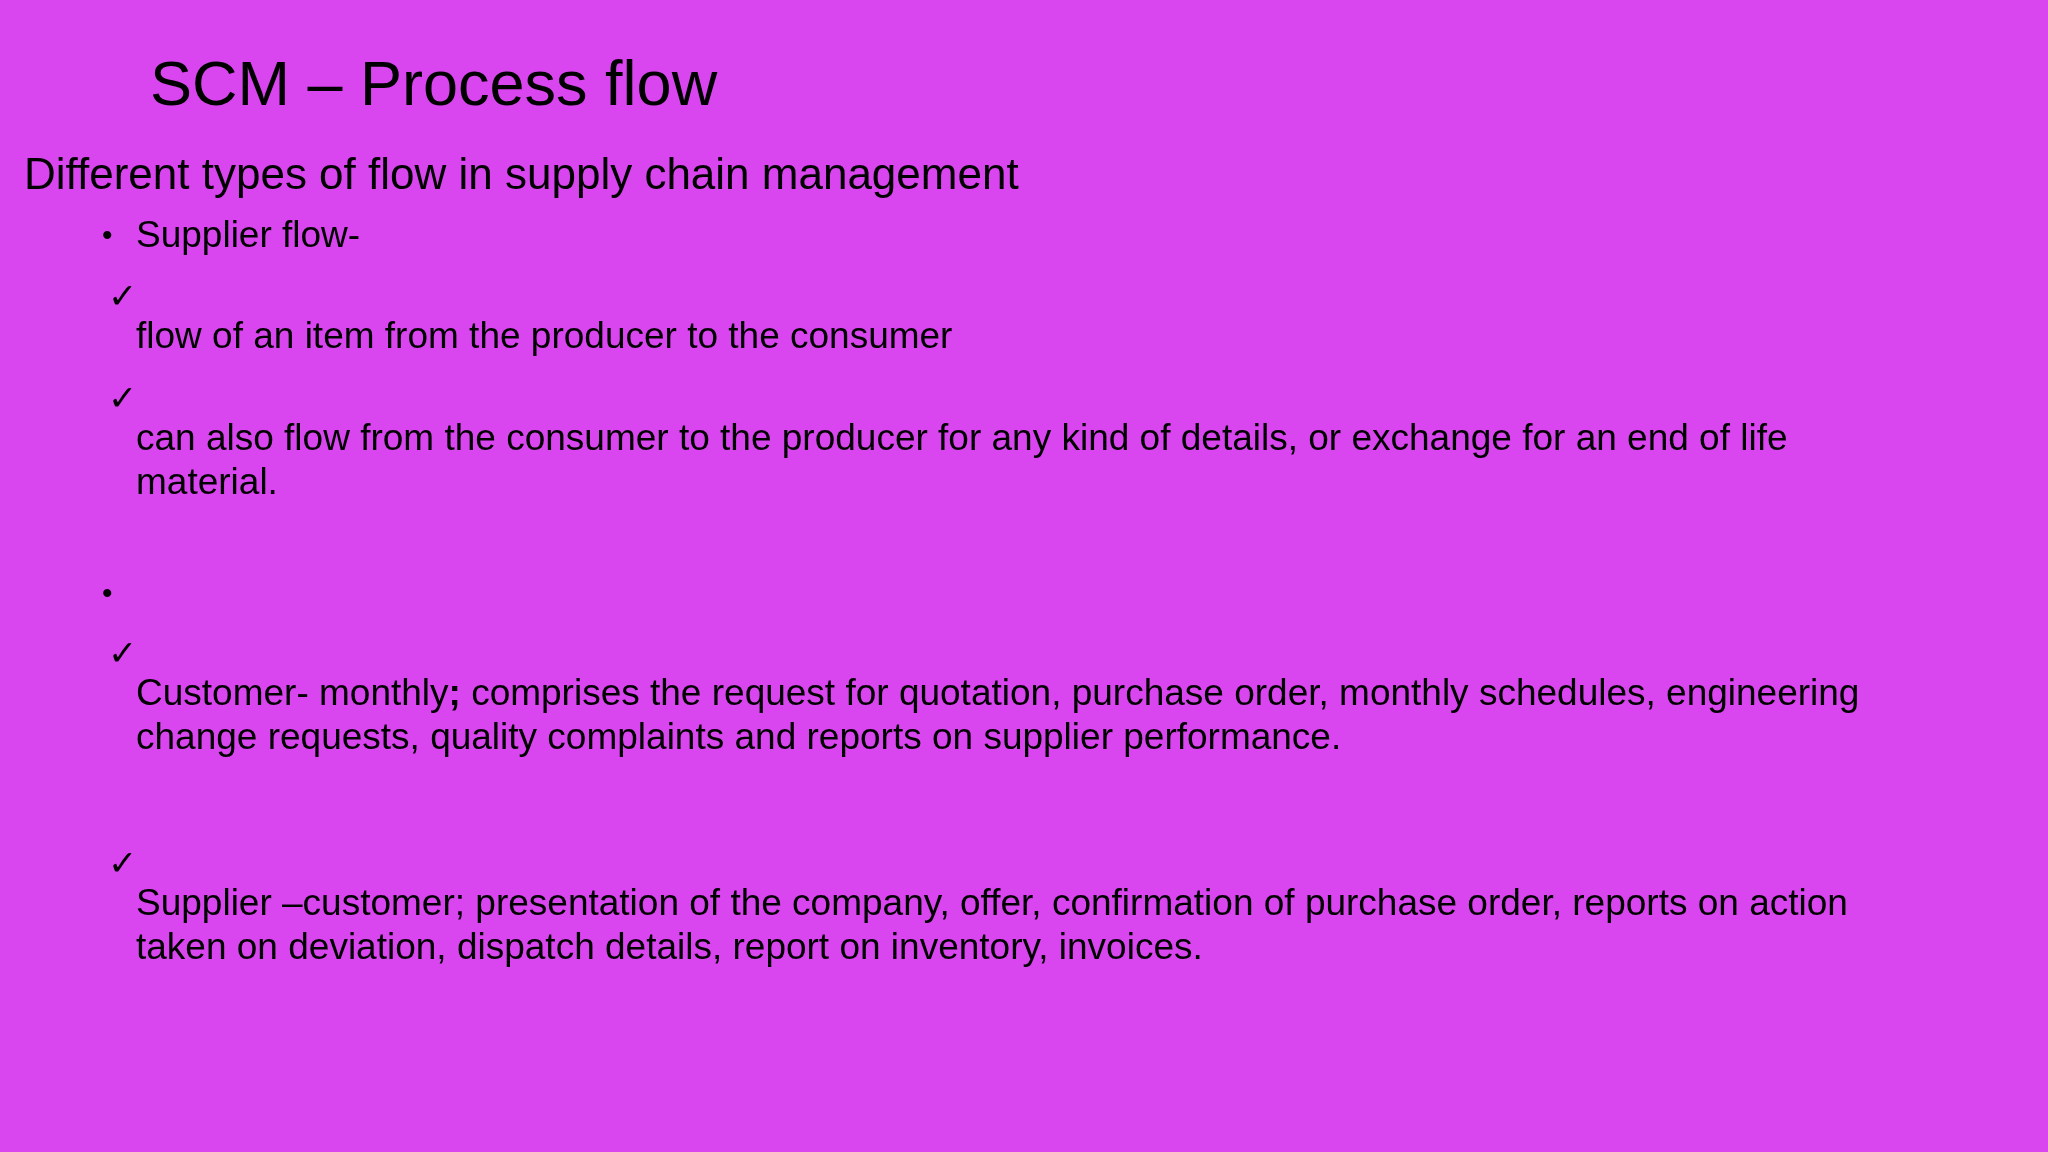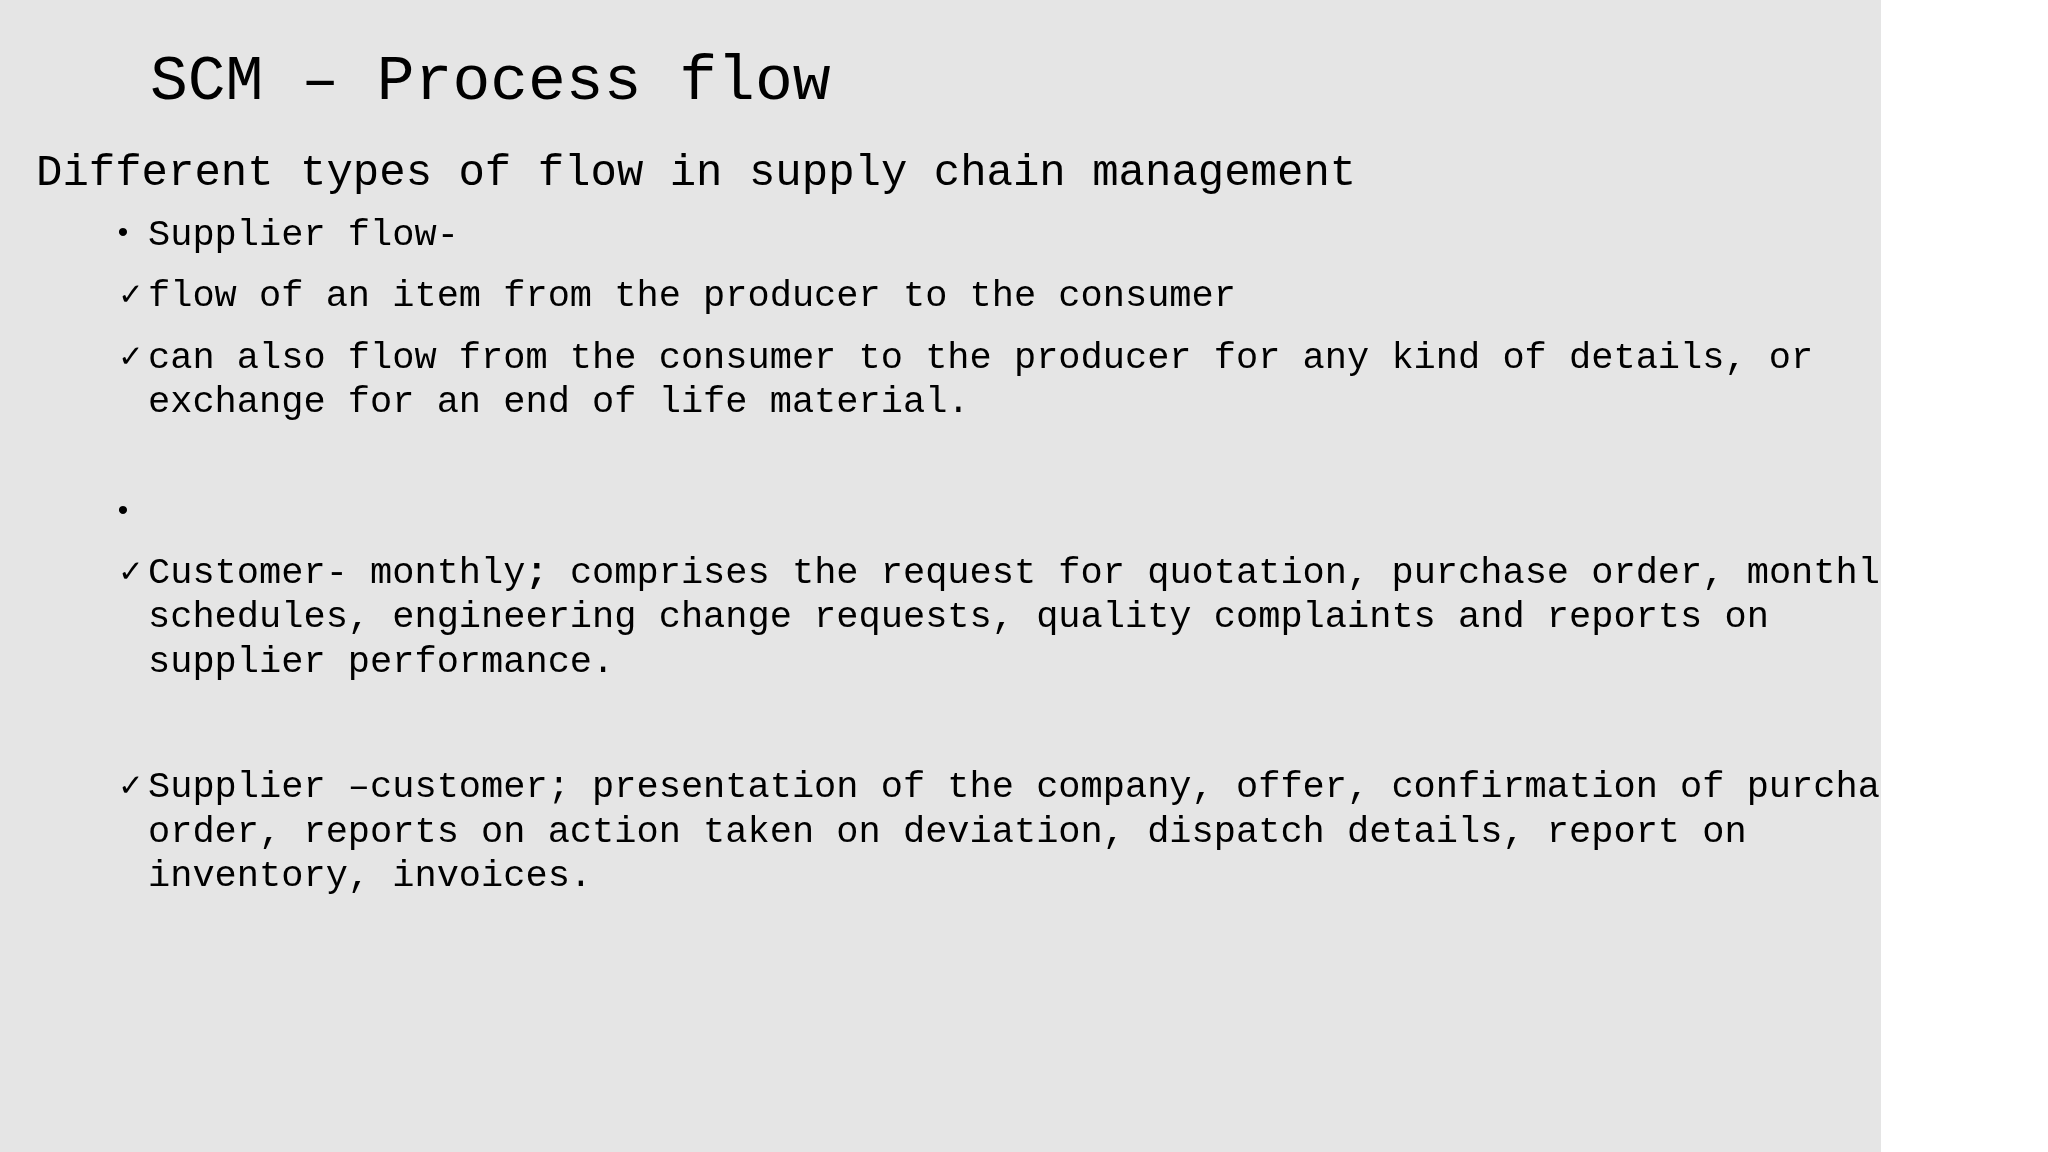--- a/index.html
+++ b/index.html
@@ -3,45 +3,45 @@
 <meta charset="utf-8">
 <title>SCM – Process flow</title>
 <style>
   html, body {
     margin: 0;
     padding: 0;
     background: #ffffff;
   }
   .slide {
     position: relative;
-    width: 1881px;
+    width: 2048px;
     height: 1152px;
-    background: #e5e5e5;
+    background: #d946ef;
     overflow: hidden;
-    font-family: Liberation Mono, monospace;
+    font-family: Liberation Sans, sans-serif;
     color: #000000;
     -webkit-font-smoothing: antialiased;
   }
 
   
   .slide-title {
     position: absolute;
     left: 150px;
     top: 48px;
     font-size: 63px;
     font-weight: 400;
     line-height: 1.12;
     letter-spacing: 0px;
     white-space: nowrap;
   }
 
   
   .body-block {
     position: absolute;
-    left: 36px;
+    left: 24px;
     top: 148px;
     width: 1960px;
   }
 
   .lvl1 {
     font-size: 44px;
     line-height: 1.16;
     font-weight: 400;
     margin: 0 0 6px 0;
   }
@@ -71,21 +71,21 @@
   .marker.check-m {
     width: 28px;
     font-size: 35px;
     line-height: 1.26;
   }
 
   .row-text {
     flex: 1 1 auto;
     max-width: 1760px;
   }
-  .row.check .row-text { max-width: 1790px; }
+  .row.check .row-text { max-width: 1790px; margin-top: 40px; }
 
   .gap-sm { height: 52px; }
   .gap-md { height: 64px; }
 
   .semibold { font-weight: 700; }
 </style>
 </head>
 <body>
 
 <div class="slide">

